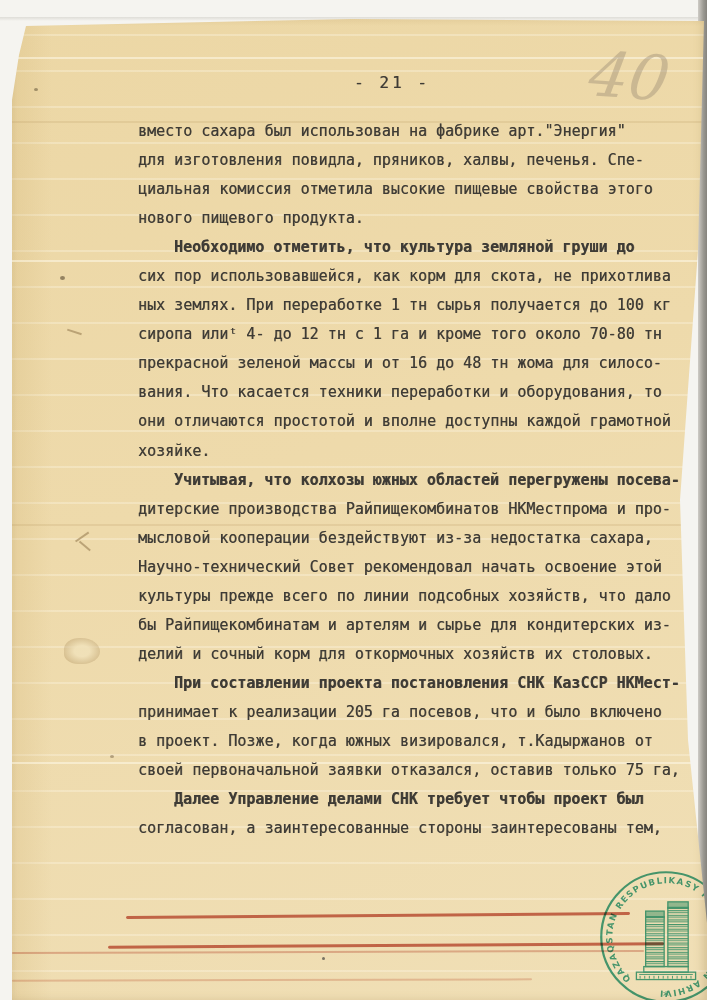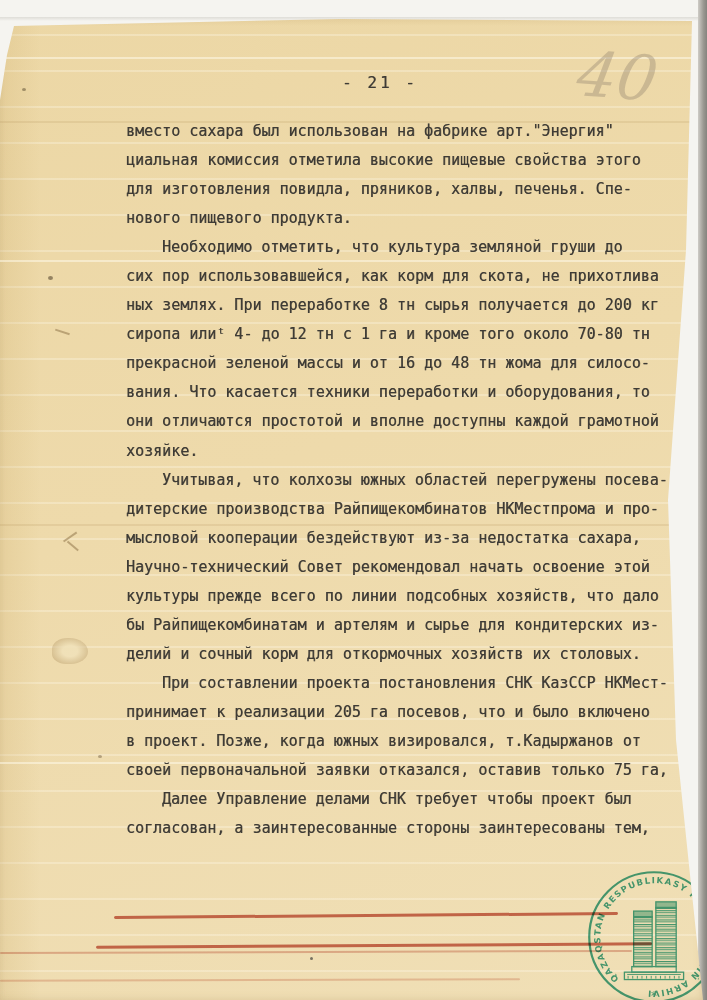--- a/index.html
+++ b/index.html
@@ -26,20 +26,21 @@
   }
   .paper{
     position:absolute;inset:0;
     background:
       linear-gradient(180deg,rgba(186,155,96,.30) 0 13px,rgba(186,155,96,0) 26px),
       linear-gradient(90deg,rgba(205,175,110,.18) 0 10px,rgba(205,175,110,0) 40px),
       repeating-linear-gradient(180deg,rgba(255,250,236,0) 0 34px,rgba(255,250,236,.30) 34px 36px),
       linear-gradient(160deg,#ecd7a5 0%,var(--paper) 45%,#f0dfb6 100%);
     clip-path:polygon(14px 26px,340px 19px,692px 21px,686px 250px,668px 500px,676px 740px,703px 1000px,0px 1000px,0px 100px,7px 55px);
     box-shadow:inset -5px 0 10px rgba(140,110,60,.18), inset 0 5px 8px rgba(150,120,70,.14);
+    margin-left:12px;
   }
   .streak{position:absolute;left:0;width:707px;height:2px;background:rgba(255,251,238,.5);}
   .streak.dark{background:rgba(175,145,90,.18);}
 
   .pagenum{
     position:absolute;left:300px;top:73px;width:160px;text-align:center;
     font-size:16px;letter-spacing:3px;color:var(--ink);
     text-shadow:.4px .4px .5px rgba(62,59,53,.6);
   }
   .handwritten{
@@ -48,21 +49,21 @@
     font-size:62px;font-style:italic;
     color:rgba(150,136,112,.40);
     transform:rotate(4deg) skewX(-6deg);
   }
   .text-body{
     position:absolute;left:126px;top:117px;width:560px;
     font-size:15px;line-height:29.05px;color:var(--ink);
     text-shadow:.45px .45px .55px rgba(62,59,53,.65);
   }
   .line{white-space:pre;}
-  .line.indent{padding-left:36px;}
+  .line.indent{padding-left:36px;font-weight:bold;}
 
   .redline{
     position:absolute;height:3px;border-radius:2px;
     background:var(--red-pencil);mix-blend-mode:multiply;
   }
   .redline.a{left:114px;top:914px;width:504px;opacity:.78;transform:rotate(-.45deg);}
   .redline.b{left:96px;top:944px;width:556px;opacity:.78;transform:rotate(-.35deg);}
   .redline.b2{left:0;top:951px;width:632px;height:2px;opacity:.35;transform:rotate(-.2deg);}
   .redline.c{left:0;top:979px;width:520px;height:2px;background:#cc6a52;opacity:.3;transform:rotate(-.15deg);}
 
@@ -110,26 +111,26 @@
     <div class="blemish"></div>
     <div class="speck s3"></div>
     <div class="speck s4"></div>
     <div class="speck s5"></div>
 
     <div class="pagenum">- 21 -</div>
     <div class="handwritten">40</div>
 
     <div class="text-body">
         <div class="line">вместо сахара был использован на фабрике арт."Энергия"</div>
+        <div class="line">для изготовления повидла, пряников, халвы, печенья. Спе-</div>
         <div class="line">циальная комиссия отметила высокие пищевые свойства этого</div>
-        <div class="line">для изготовления повидла, пряников, халвы, печенья. Спе-</div>
         <div class="line">нового пищевого продукта.</div>
         <div class="line indent">Необходимо отметить, что культура земляной груши до</div>
         <div class="line">сих пор использовавшейся, как корм для скота, не прихотлива</div>
-        <div class="line">ных землях. При переработке 8 тн сырья получается до 200 кг</div>
+        <div class="line">ных землях. При переработке 1 тн сырья получается до 100 кг</div>
         <div class="line">сиропа илиᵗ 4- до 12 тн с 1 га и кроме того около 70-80 тн</div>
         <div class="line">прекрасной зеленой массы и от 16 до 48 тн жома для силосо-</div>
         <div class="line">вания. Что касается техники переработки и оборудования, то</div>
         <div class="line">они отличаются простотой и вполне доступны каждой грамотной</div>
         <div class="line">хозяйке.</div>
         <div class="line indent">Учитывая, что колхозы южных областей перегружены посева-</div>
         <div class="line">дитерские производства Райпищекомбинатов НКМестпрома и про-</div>
         <div class="line">мысловой кооперации бездействуют из-за недостатка сахара,</div>
         <div class="line">Научно-технический Совет рекомендовал начать освоение этой</div>
         <div class="line">культуры прежде всего по линии подсобных хозяйств, что дало</div>

